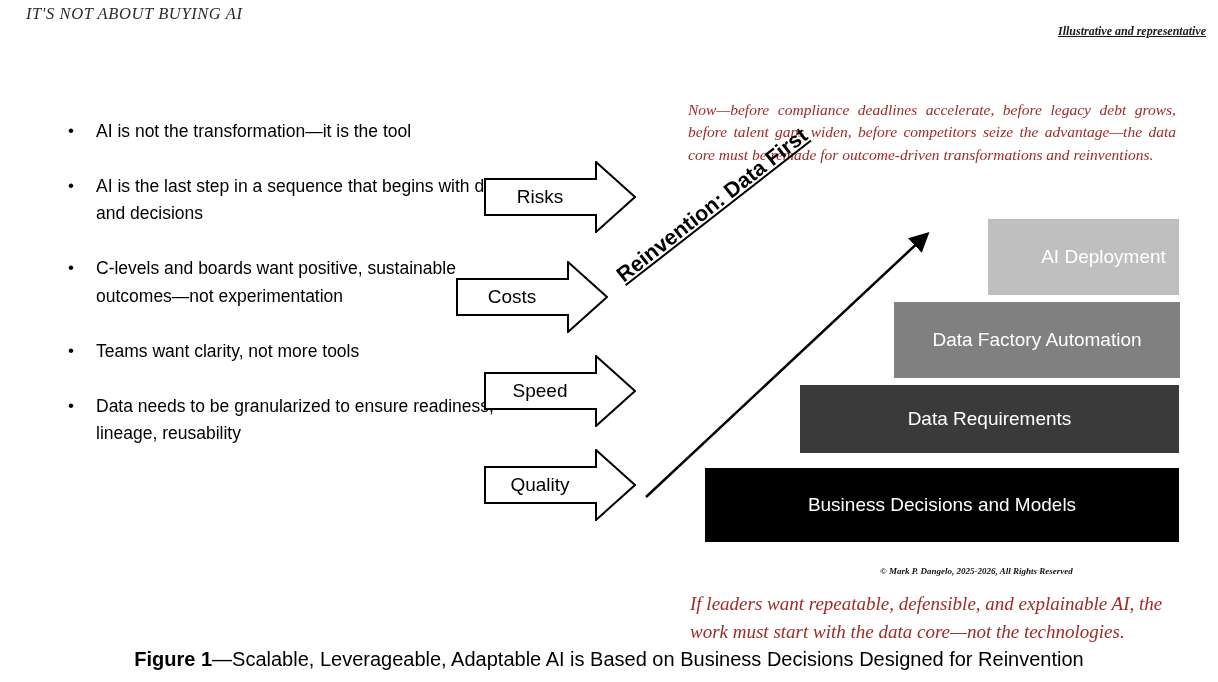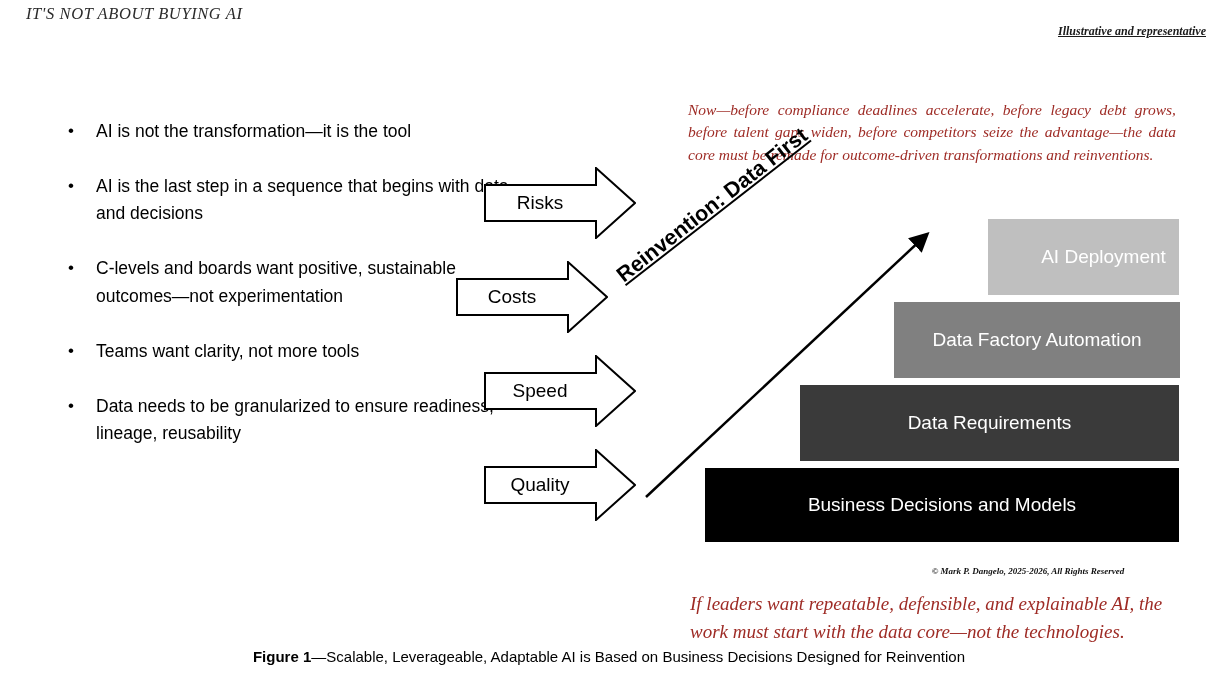--- a/index.html
+++ b/index.html
@@ -129,21 +129,21 @@
     display: flex;
     align-items: center;
     justify-content: center;
     font-size: 19px;
     color: #ffffff;
     border: 1px solid #7f7f7f;
     box-sizing: border-box;
     text-align: center;
   }
   .bar-1 { left: 705px; top: 468px; width: 474px; height: 74px; background: #000000; border-color: #000000; }
-  .bar-2 { left: 800px; top: 385px; width: 379px; height: 76px; background: #3a3a3a; border-color: #3a3a3a; }
+  .bar-2 { left: 800px; top: 385px; width: 379px; height: 68px; background: #3a3a3a; border-color: #3a3a3a; }
   .bar-3 { left: 894px; top: 302px; width: 286px; height: 76px; background: #808080; border-color: #808080; }
   .bar-4 { left: 988px; top: 219px; width: 191px; height: 76px; background: #bfbfbf; border-color: #bfbfbf; color: #ffffff; padding-left: 40px; }
 
   
   .diag-arrow {
     position: absolute;
     left: 636px;
     top: 225px;
     width: 320px;
     height: 285px;
@@ -162,37 +162,37 @@
     white-space: nowrap;
     text-decoration: underline;
   }
 
   
   .copyright {
     position: absolute;
     left: 880px;
     top: 566px;
     width: 296px;
-    text-align: center;
+    text-align: left;
     font-family: "Liberation Serif", serif;
     font-style: italic;
     font-weight: bold;
     font-size: 9px;
     color: #111;
     white-space: nowrap;
   }
 
   
   .caption {
     position: absolute;
     left: 0;
     top: 648px;
     width: 1218px;
     text-align: center;
-    font-size: 15px;
+    font-size: 20px;
     color: #000;
   }
   .caption b { font-weight: bold; }
 </style>
 </head>
 <body>
 
 <div class="slide">
 
   <div class="header-title">IT'S NOT ABOUT BUYING AI</div>
@@ -214,21 +214,21 @@
     <div class="bullet">
       <span class="dot">•</span>
       <span>Teams want clarity, not more tools</span>
     </div>
     <div class="bullet">
       <span class="dot">•</span>
       <span>Data needs to be granularized to ensure readiness, lineage, reusability</span>
     </div>
   </div>
 
-  <div class="arrow" style="left:484px; top:167px;padding-left:12px;">
+  <div class="arrow" style="left:484px; top:161px;padding-left:12px;">
     <svg width="152" height="72" viewBox="0 0 152 72">
       <polygon points="1,18 112,18 112,1 151,36 112,71 112,54 1,54" fill="#ffffff" stroke="#000000" stroke-width="2"></polygon>
     </svg>
     <div class="arrow-label">Risks</div>
   </div>
 
   <div class="arrow" style="left:456px; top:261px;">
     <svg width="152" height="72" viewBox="0 0 152 72">
       <polygon points="1,18 112,18 112,1 151,36 112,71 112,54 1,54" fill="#ffffff" stroke="#000000" stroke-width="2"></polygon>
     </svg>

